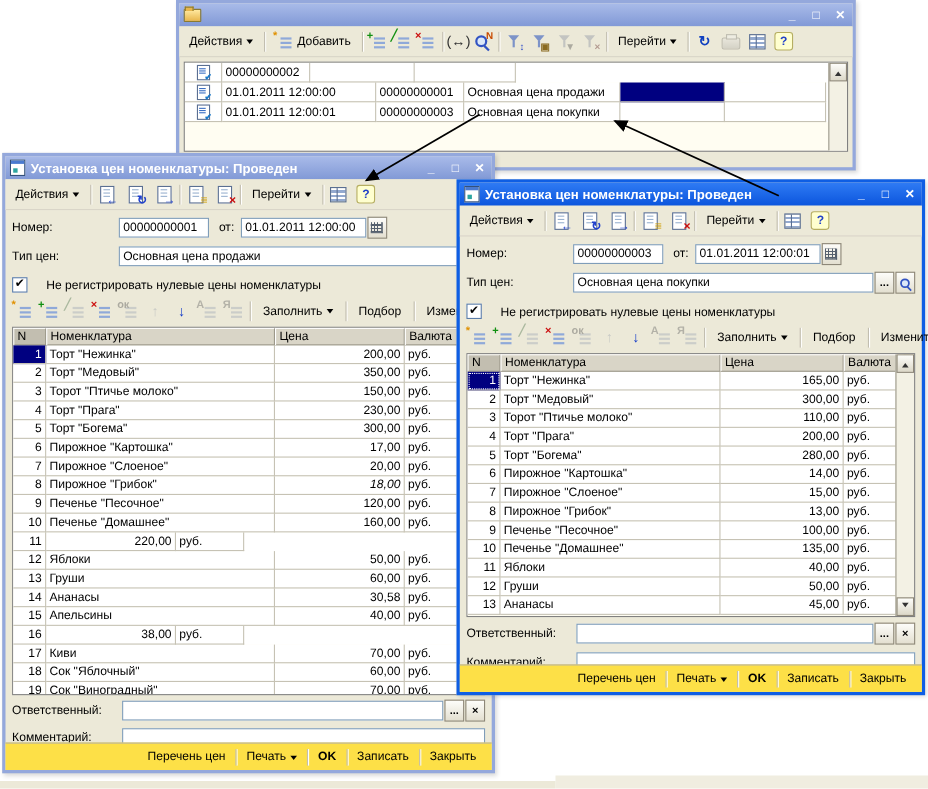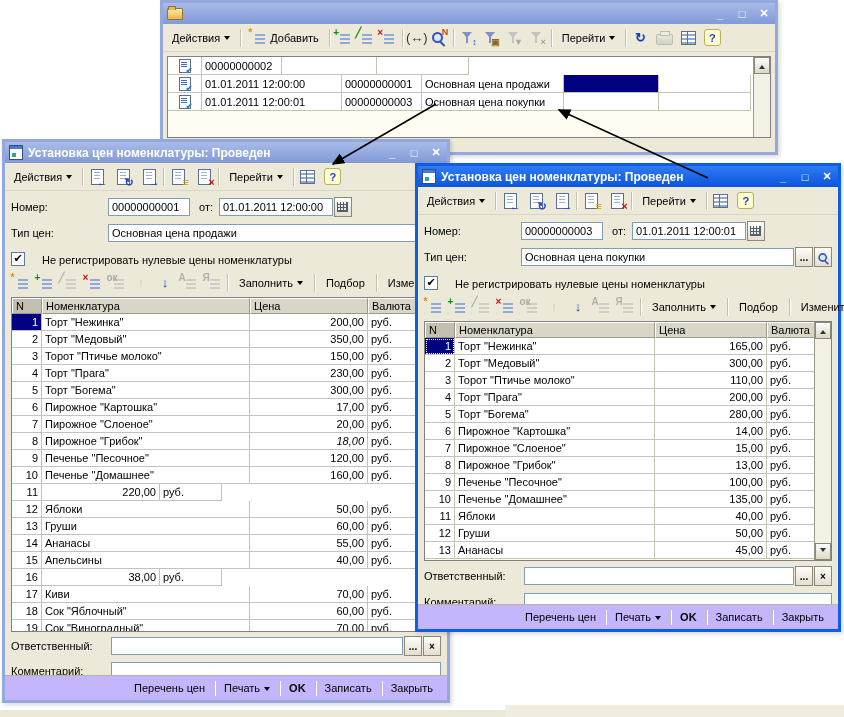--- a/index.html
+++ b/index.html
@@ -92,21 +92,21 @@
   .rowdoc::before{content:"";position:absolute;left:1px;top:2px;width:6px;height:1px;background:#3b6fc4;box-shadow:0 2px 0 #3b6fc4,0 4px 0 #3b6fc4}
   .rowdoc::after{content:"✔";position:absolute;right:-3px;bottom:-3px;font-size:8px;color:#1878c8;font-weight:bold}
 
   .vsb{position:absolute;top:0;right:0;bottom:0;width:16px;background:#f3f1e4;border-left:1px solid #9c988a}
   .sbtn{height:15px;background:linear-gradient(#fdfdfa,#dcd8c8);border:1px solid #8d8778;display:flex;align-items:center;justify-content:center}
   .sbtn.bot{position:absolute;left:0;right:0;bottom:0}
   .tri-up{width:0;height:0;border:3px solid transparent;border-bottom:4px solid #333}
   .tri-dn{width:0;height:0;border:3px solid transparent;border-top:4px solid #333}
 
   
-  .footer{position:absolute;left:0;right:0;bottom:0;height:24px;background:#c4b5fd;border-top:1px solid #b6b2a4;
+  .footer{position:absolute;left:0;right:0;bottom:0;height:24px;background:#fde047;border-top:1px solid #b6b2a4;
           display:flex;align-items:center;justify-content:flex-end;padding:0 5px}
   .fbtn{padding:2px 9px;display:flex;align-items:center;gap:4px}
   .fbtn.bold{font-weight:bold}
   .fsep{width:1px;height:15px;background:#c2beb0;box-shadow:1px 0 0 #fff}
 
   .ann{position:absolute;left:0;top:0;z-index:9;pointer-events:none}
   .deskstrip{position:absolute;background:#ece9d8;z-index:0}
 </style>
 </head>
 <body>
@@ -465,21 +465,21 @@
         </div>
         <div class="grow" style="height: 17px;">
           <span class="gc num" style="width: 30px;">13</span>
           <span class="gc" style="width: 208px;">Груши</span>
           <span class="gc num" style="width: 118px;">60,00</span>
           <span class="gc" style="width: 62px;">руб.</span>
         </div>
         <div class="grow" style="height: 17px;">
           <span class="gc num" style="width: 30px;">14</span>
           <span class="gc" style="width: 208px;">Ананасы</span>
-          <span class="gc num" style="width: 118px;">55,00</span>
+          <span class="gc num" style="width: 118px;">30,58</span>
           <span class="gc" style="width: 62px;">руб.</span>
         </div>
         <div class="grow" style="height: 17px;">
           <span class="gc num" style="width: 30px;">15</span>
           <span class="gc" style="width: 208px;">Апельсины</span>
           <span class="gc num" style="width: 118px;">40,00</span>
           <span class="gc" style="width: 62px;">руб.</span>
         </div>
         <div class="grow" style="height: 17px;">
           <span class="gc num" style="width: 30px;">16</span>

